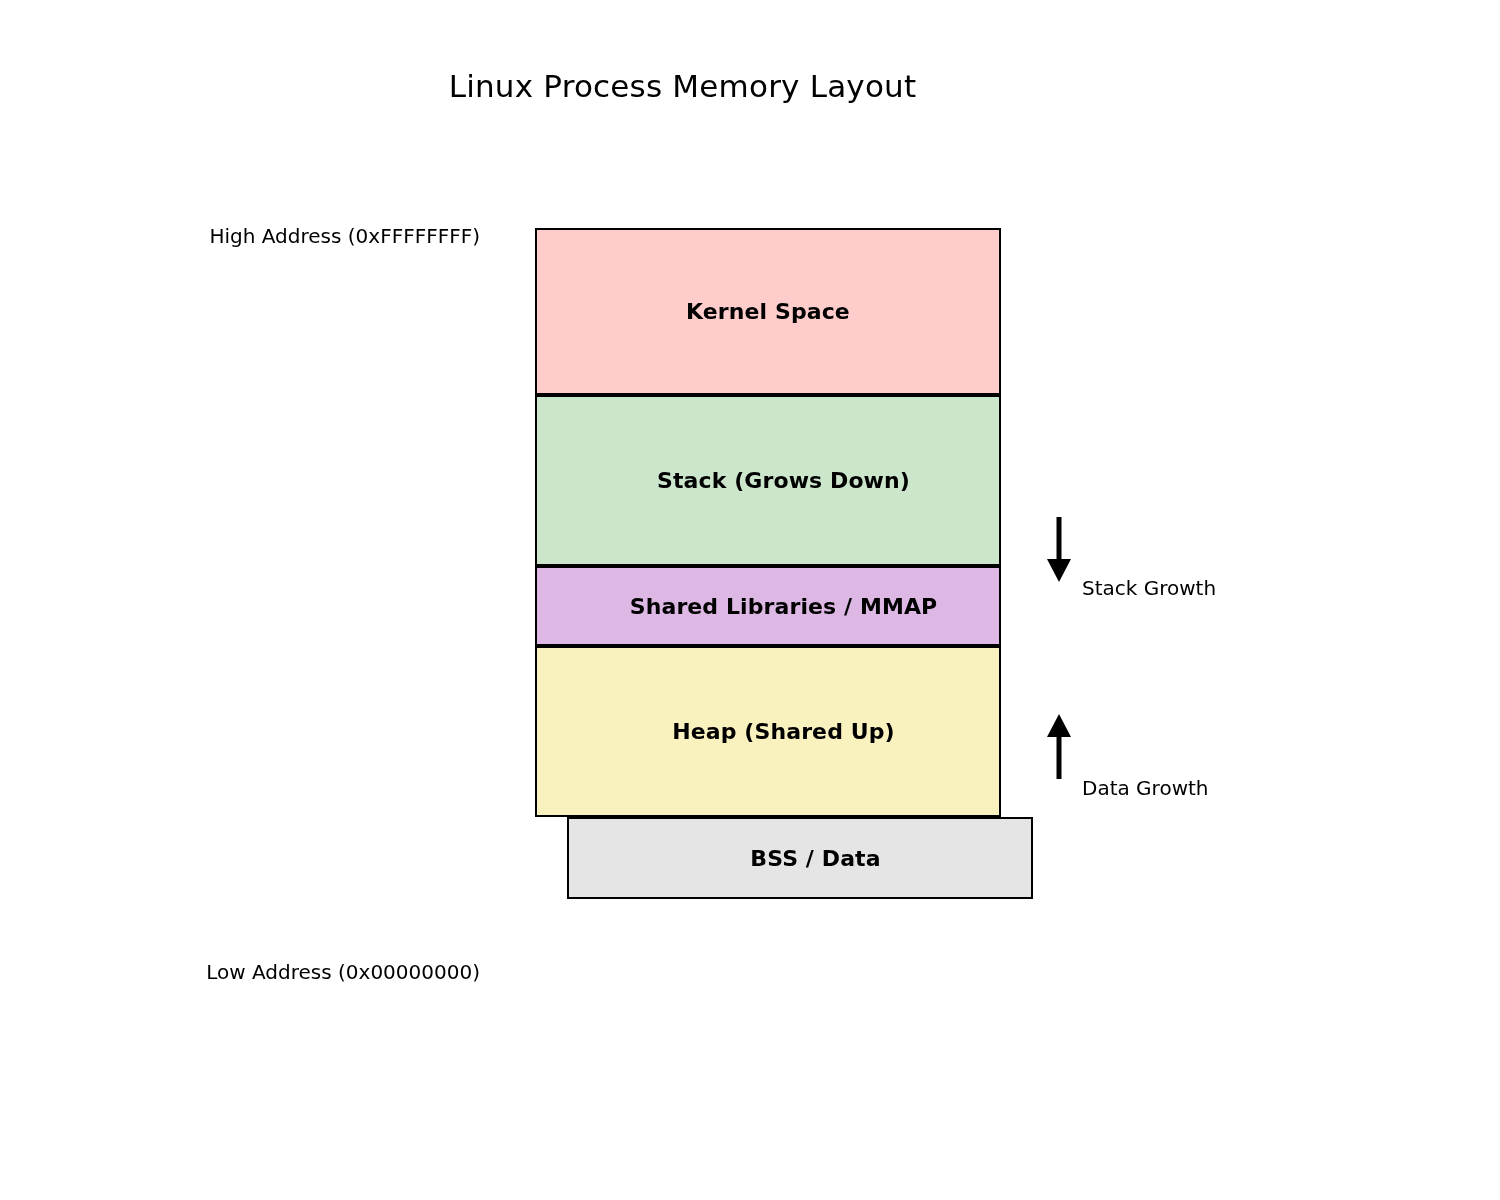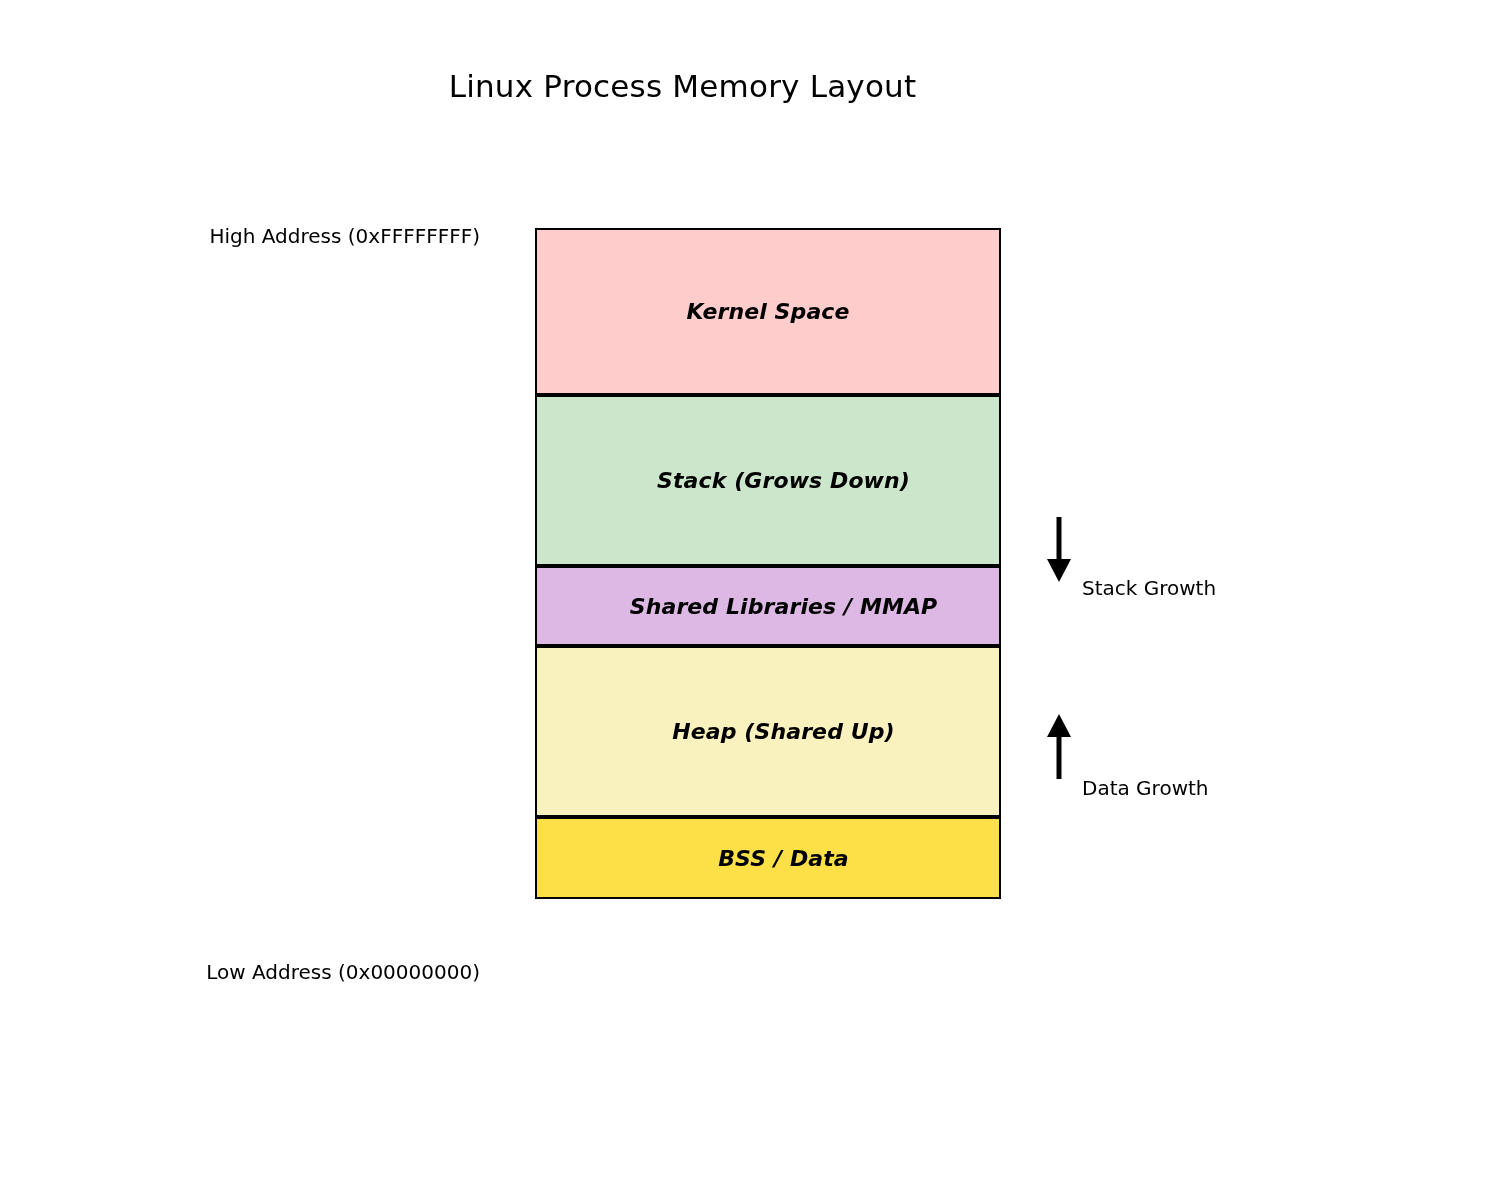--- a/index.html
+++ b/index.html
@@ -50,21 +50,20 @@
 
   .mem-block {
     position: absolute;
     left: 0;
     width: 466px;
     box-sizing: border-box;
     border: 2px solid #000000;
     display: flex;
     align-items: center;
     justify-content: center;
-    font-style: italic;
   }
   
   .mem-block + .mem-block {
     margin-top: 0;
     padding-left: 31px;
   }
 
   .mem-label {
     font-size: 22px;
     font-weight: 700;
@@ -141,21 +140,21 @@
       </div>
       <div class="mem-block" style="top: 167px; height: 171px; background: rgb(204, 230, 204);">
         <span class="mem-label">Stack (Grows Down)</span>
       </div>
       <div class="mem-block" style="top: 338px; height: 80px; background: rgb(221, 184, 229);">
         <span class="mem-label">Shared Libraries / MMAP</span>
       </div>
       <div class="mem-block" style="top: 418px; height: 171px; background: rgb(250, 242, 190);">
         <span class="mem-label">Heap (Shared Up)</span>
       </div>
-      <div class="mem-block" style="top: 589px; height: 82px; background: #fde047;">
+      <div class="mem-block" style="top: 589px; height: 82px; background: #e5e5e5; margin-left: 32px;">
         <span class="mem-label">BSS / Data</span>
       </div>
     </div>
 
   <div class="growth-group" id="stack-growth-group">
     <svg class="growth-arrow" viewBox="0 0 30 70">
       <line x1="15" y1="4" x2="15" y2="50" stroke="#000000" stroke-width="5"></line>
       <polygon points="15,69 3,46 27,46" fill="#000000"></polygon>
     </svg>
     <div class="growth-text">Stack Growth</div>

